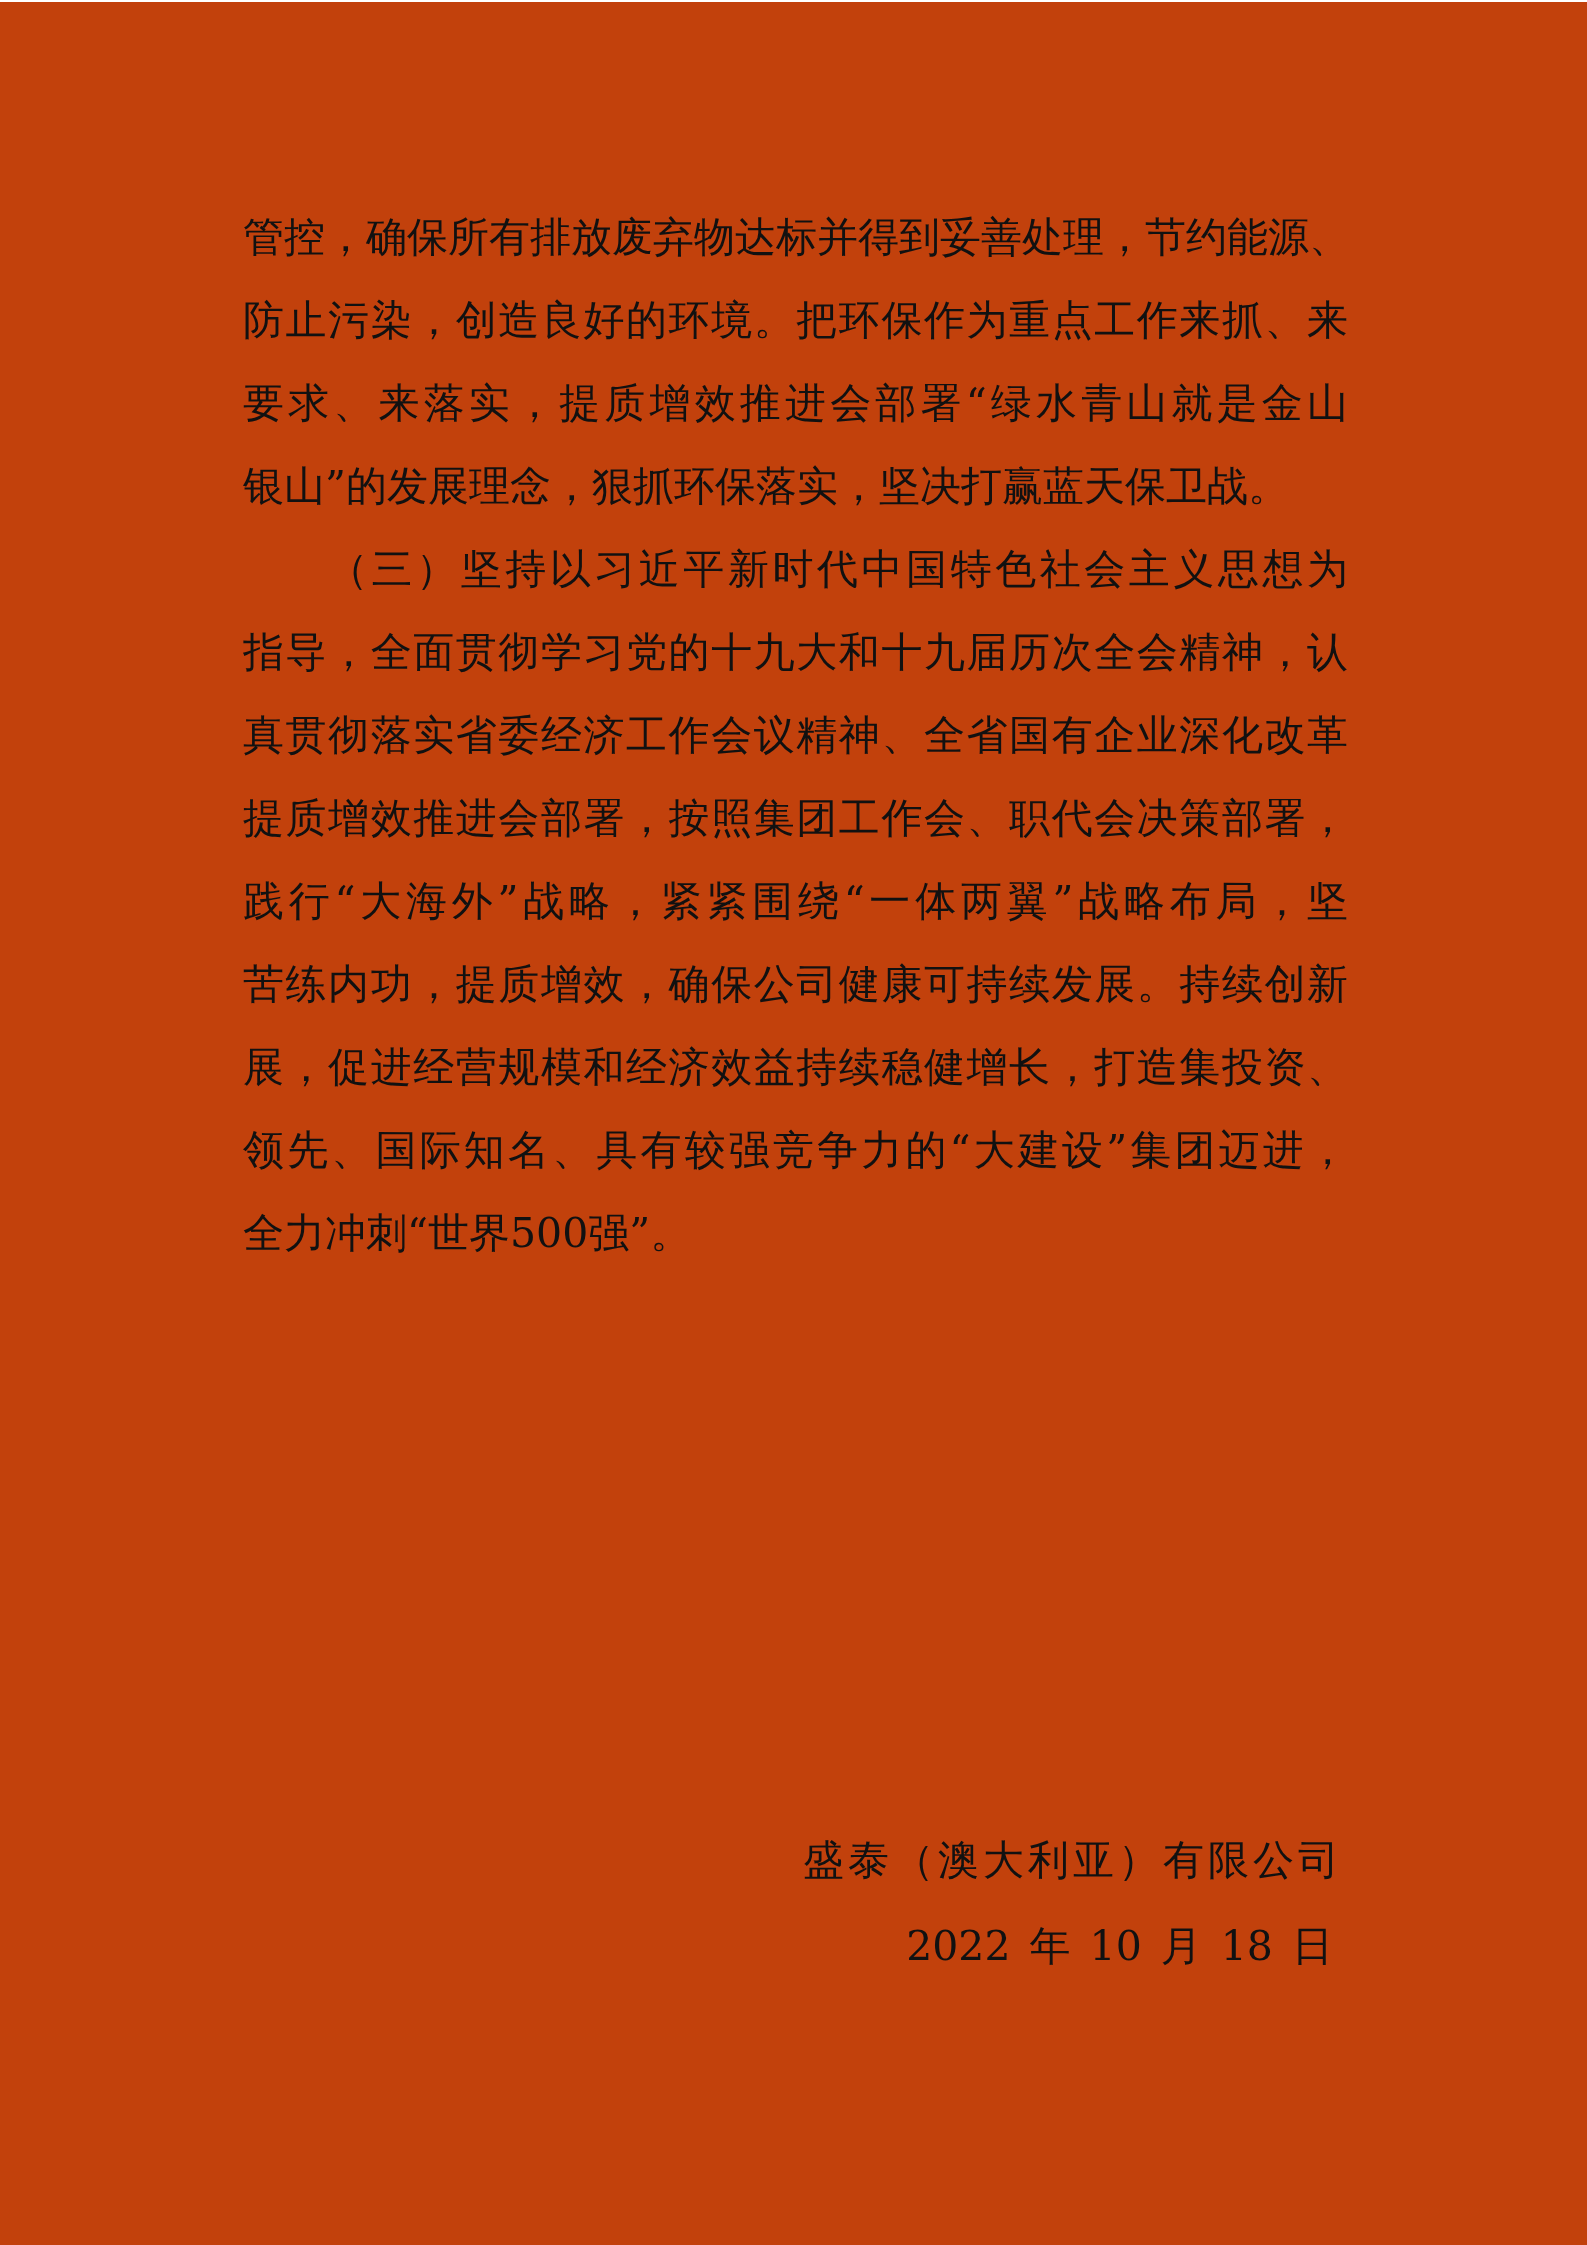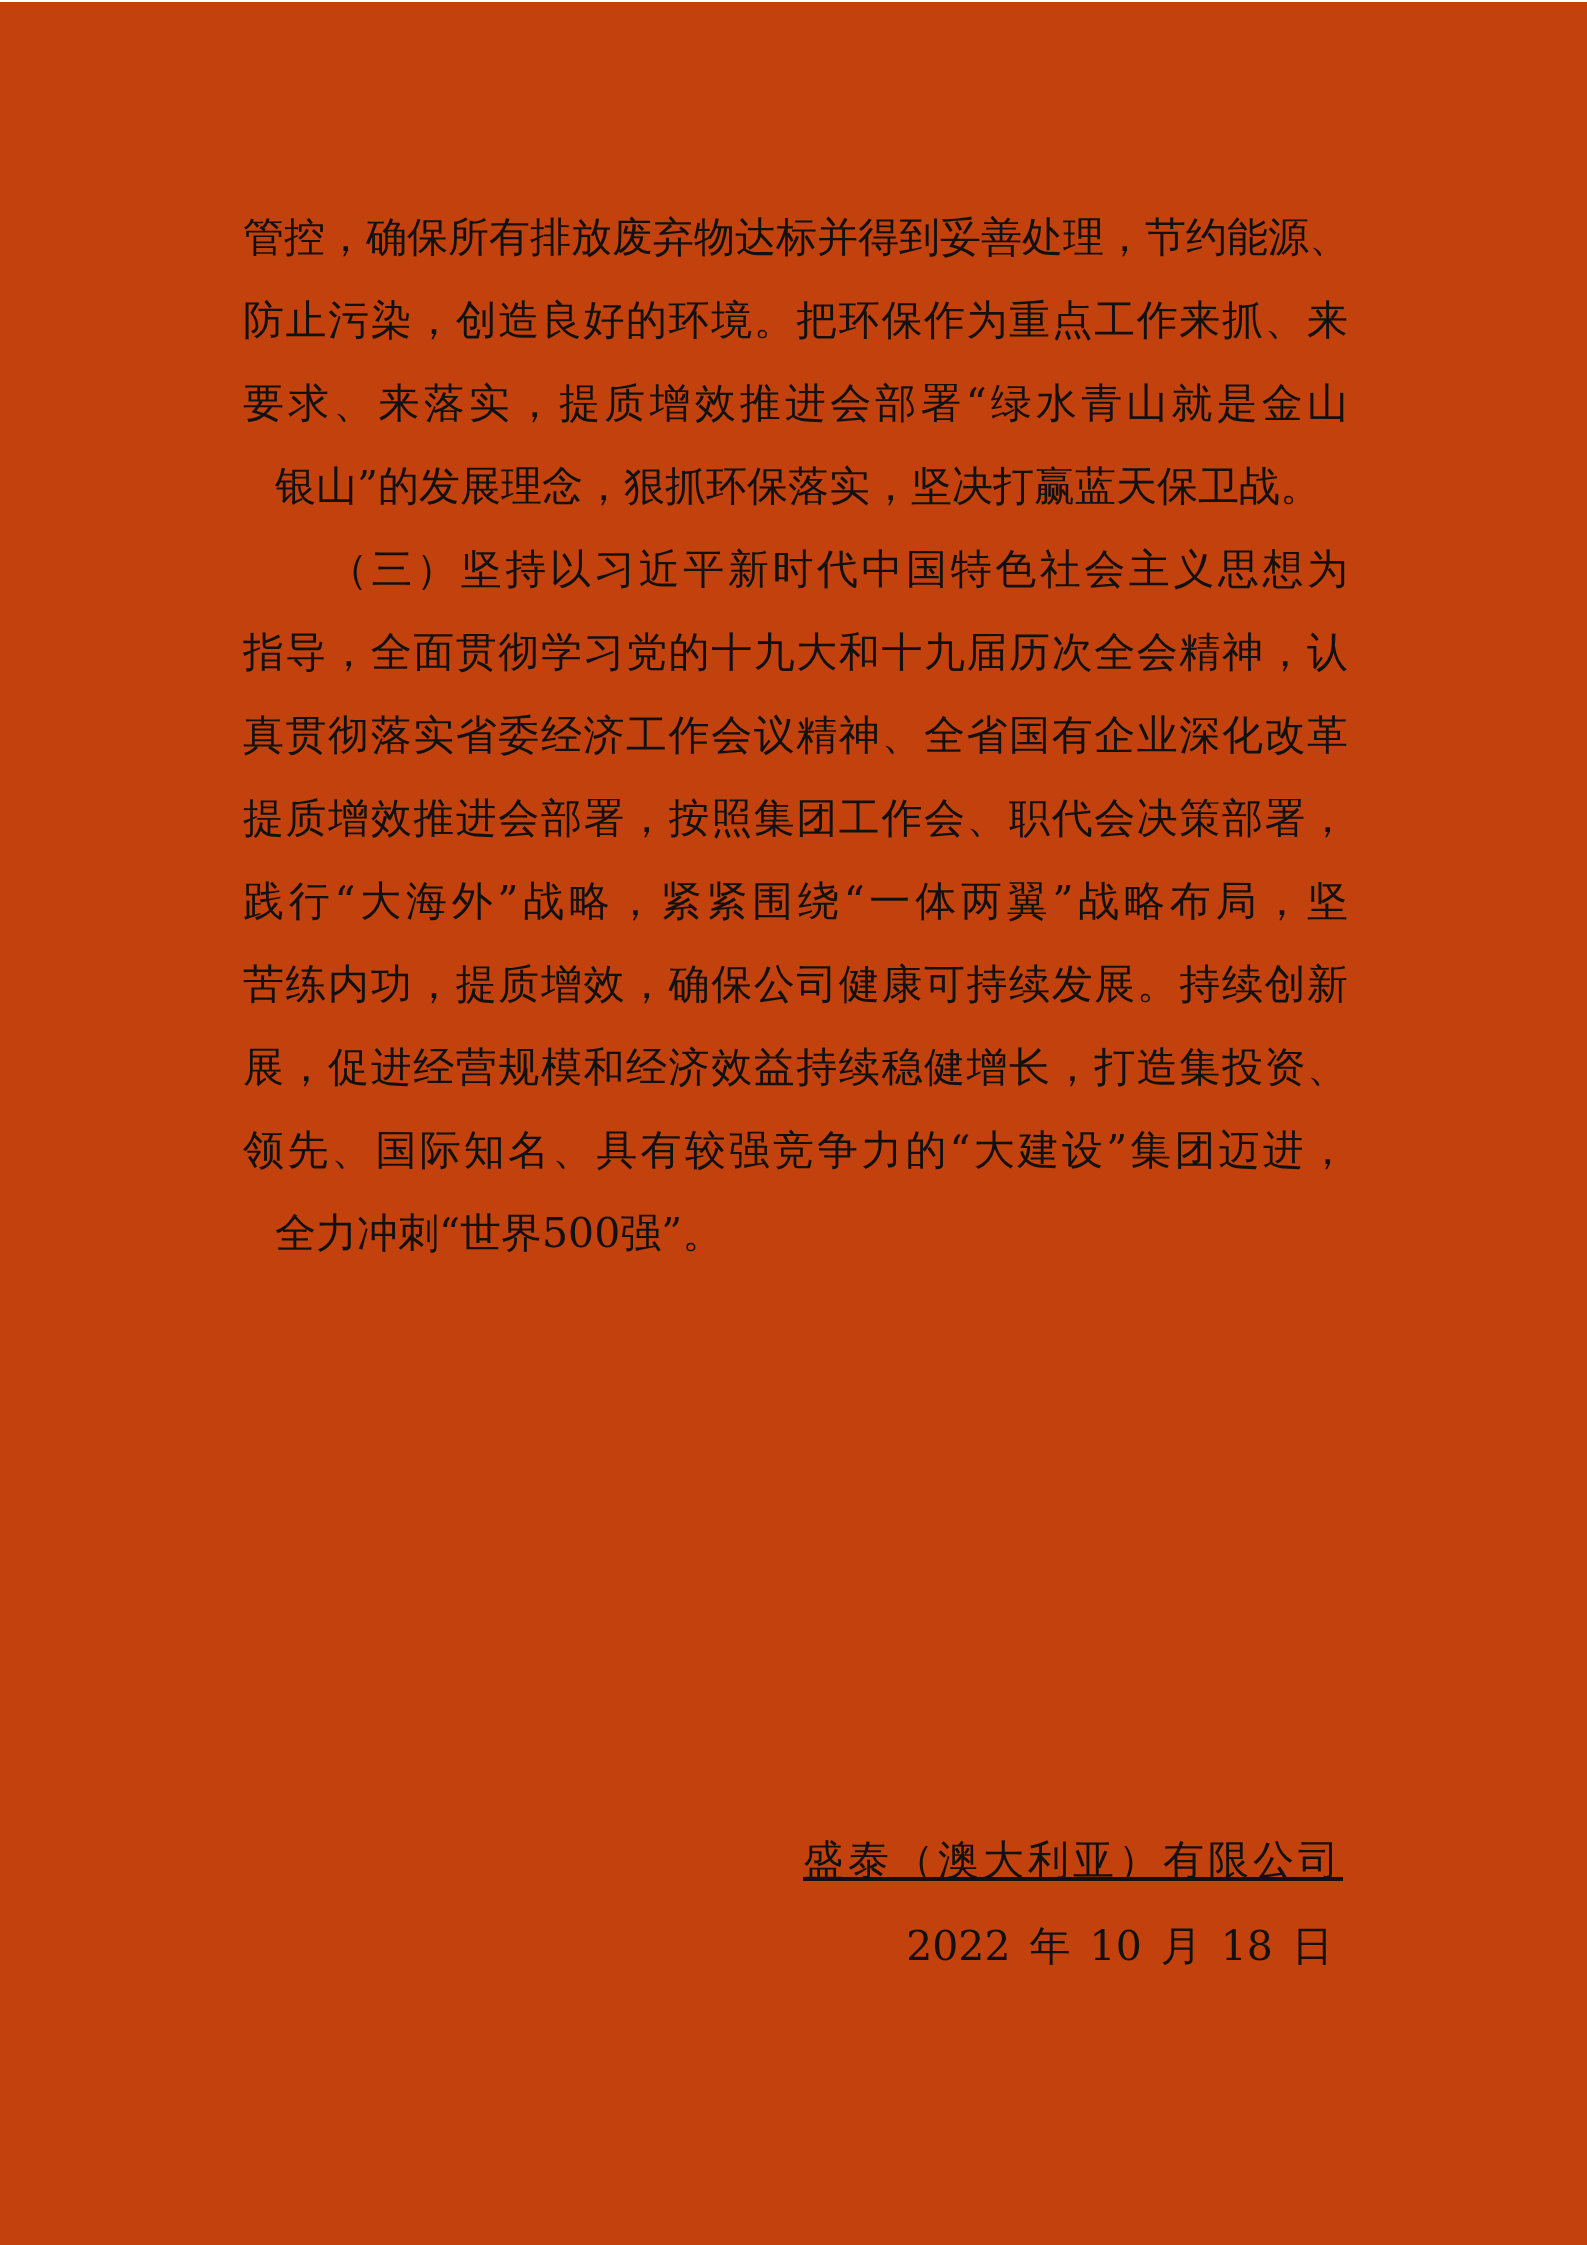--- a/index.html
+++ b/index.html
@@ -32,36 +32,34 @@
       height: 83px;
       line-height: 83px;
       font-size: 41px;
       white-space: nowrap;
       letter-spacing: 0px;
       text-align: justify;
       text-align-last: justify;
     }
     .line.last {
       text-align-last: left;
-      margin-left: 32px;
     }
     .line.indent {
       padding-left: 84px;
     }
     .signature {
       position: absolute;
       right: 244px;
       font-size: 41px;
       white-space: nowrap;
       line-height: 50px;
     }
     .sig-company {
       top: 1833px;
       letter-spacing: 4px;
-      text-decoration: underline;
     }
     .sig-date {
       top: 1919px;
       right: 254px;
       word-spacing: 6px;
       text-align: center;
     }
   </style>
 </head>
 <body>

